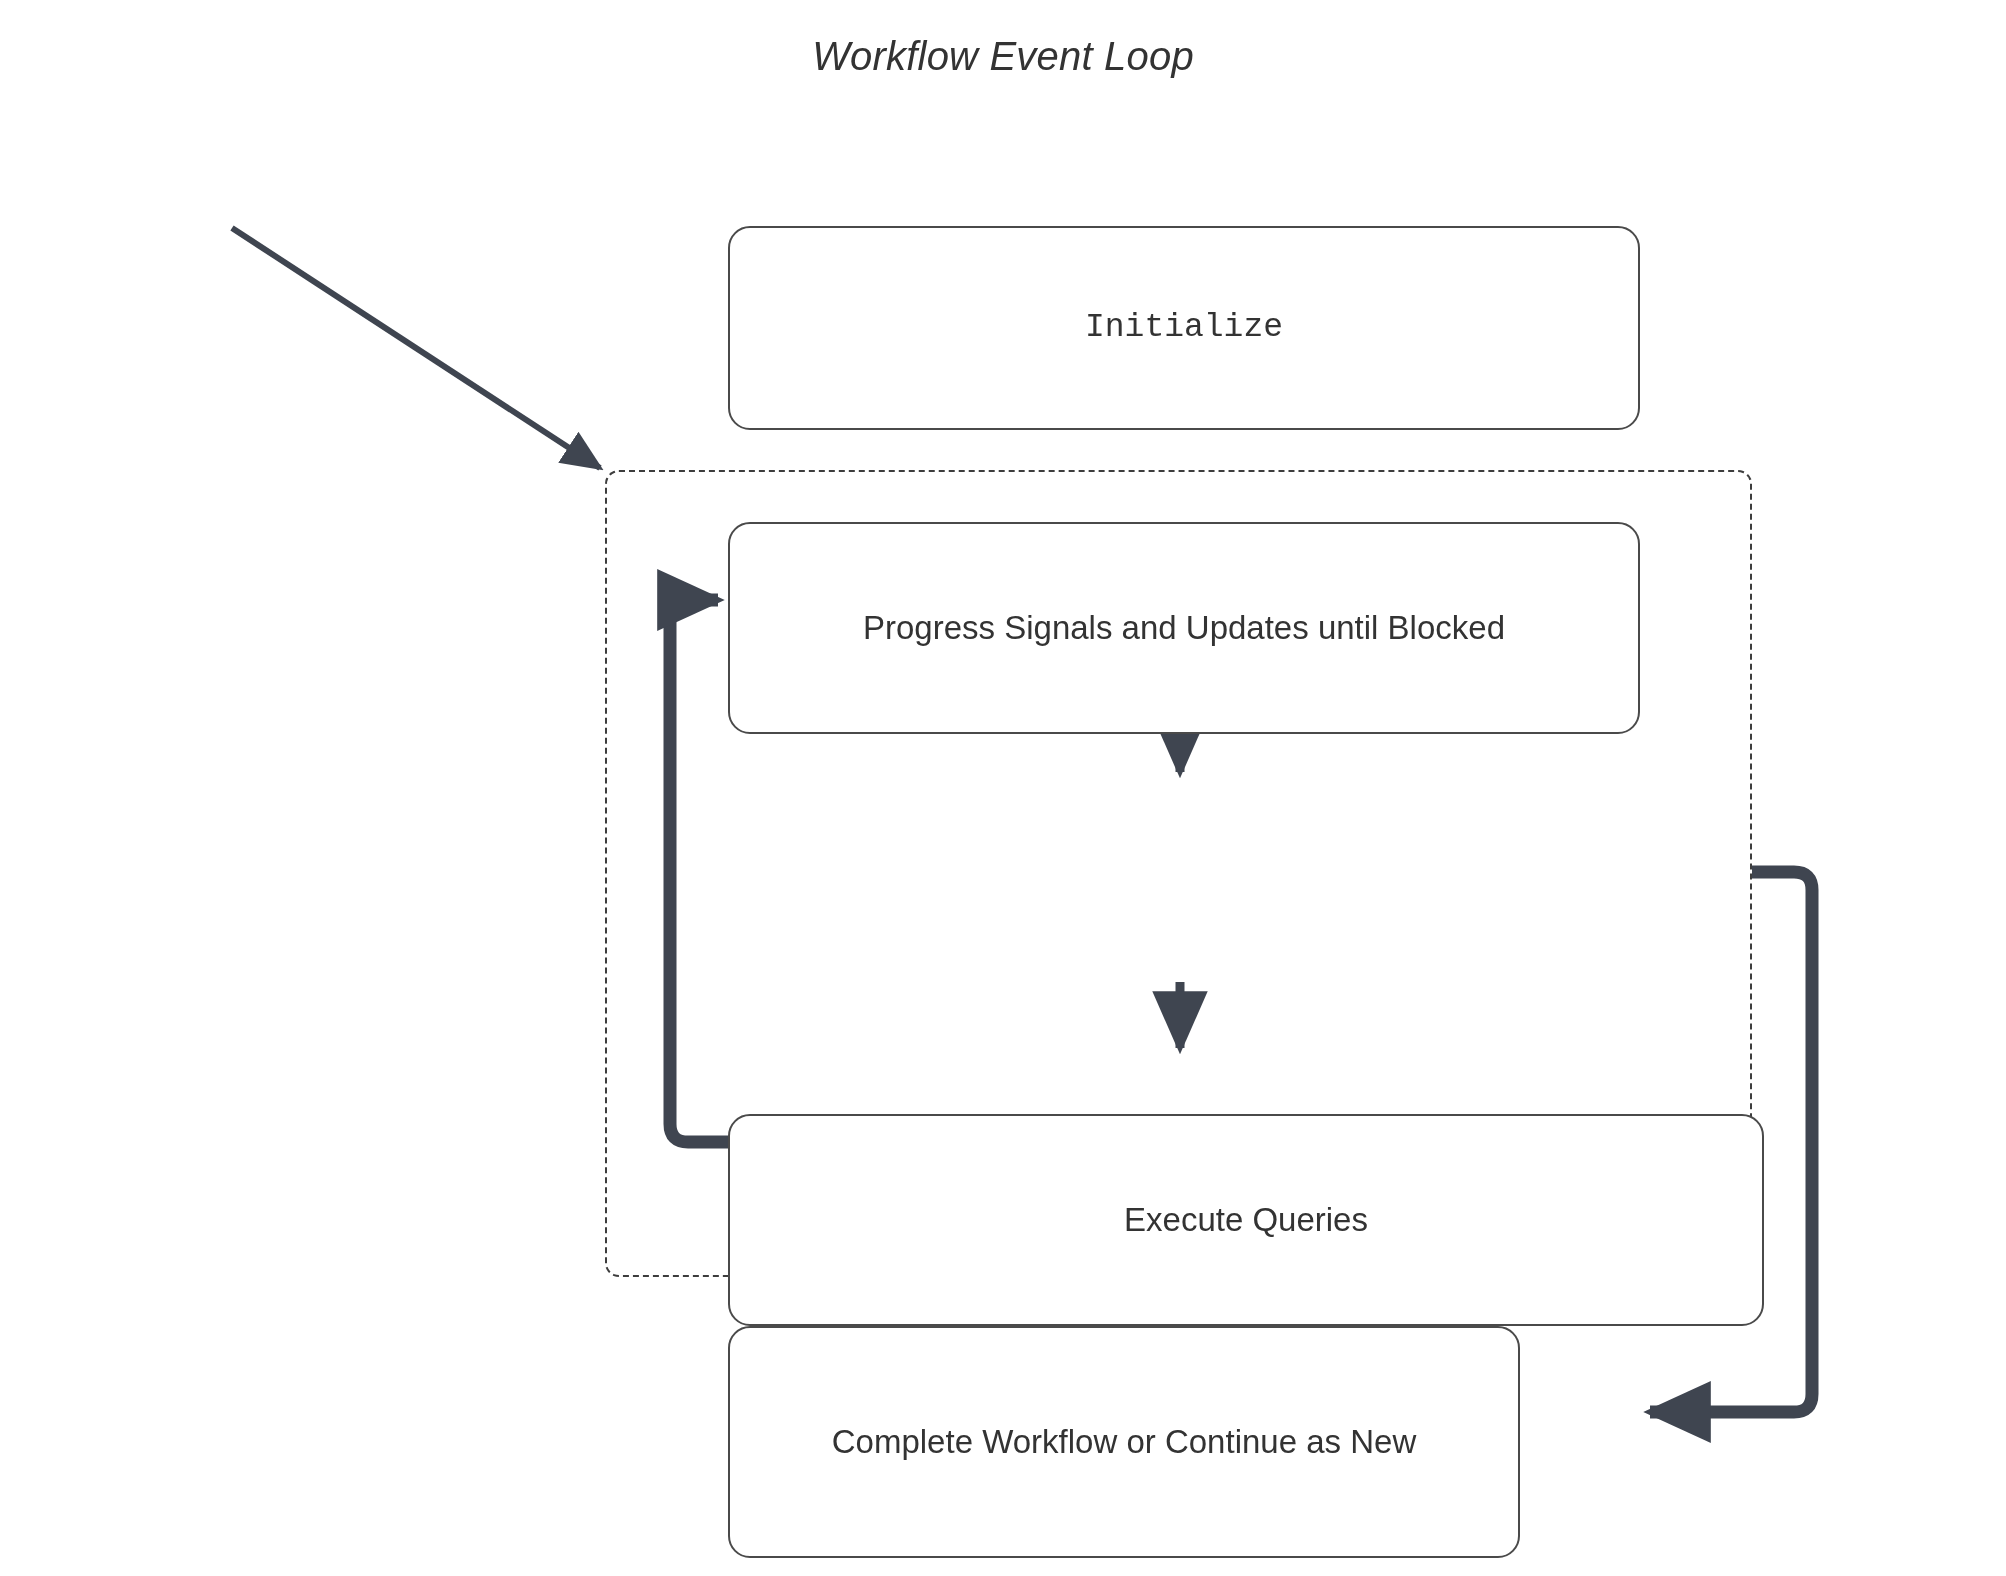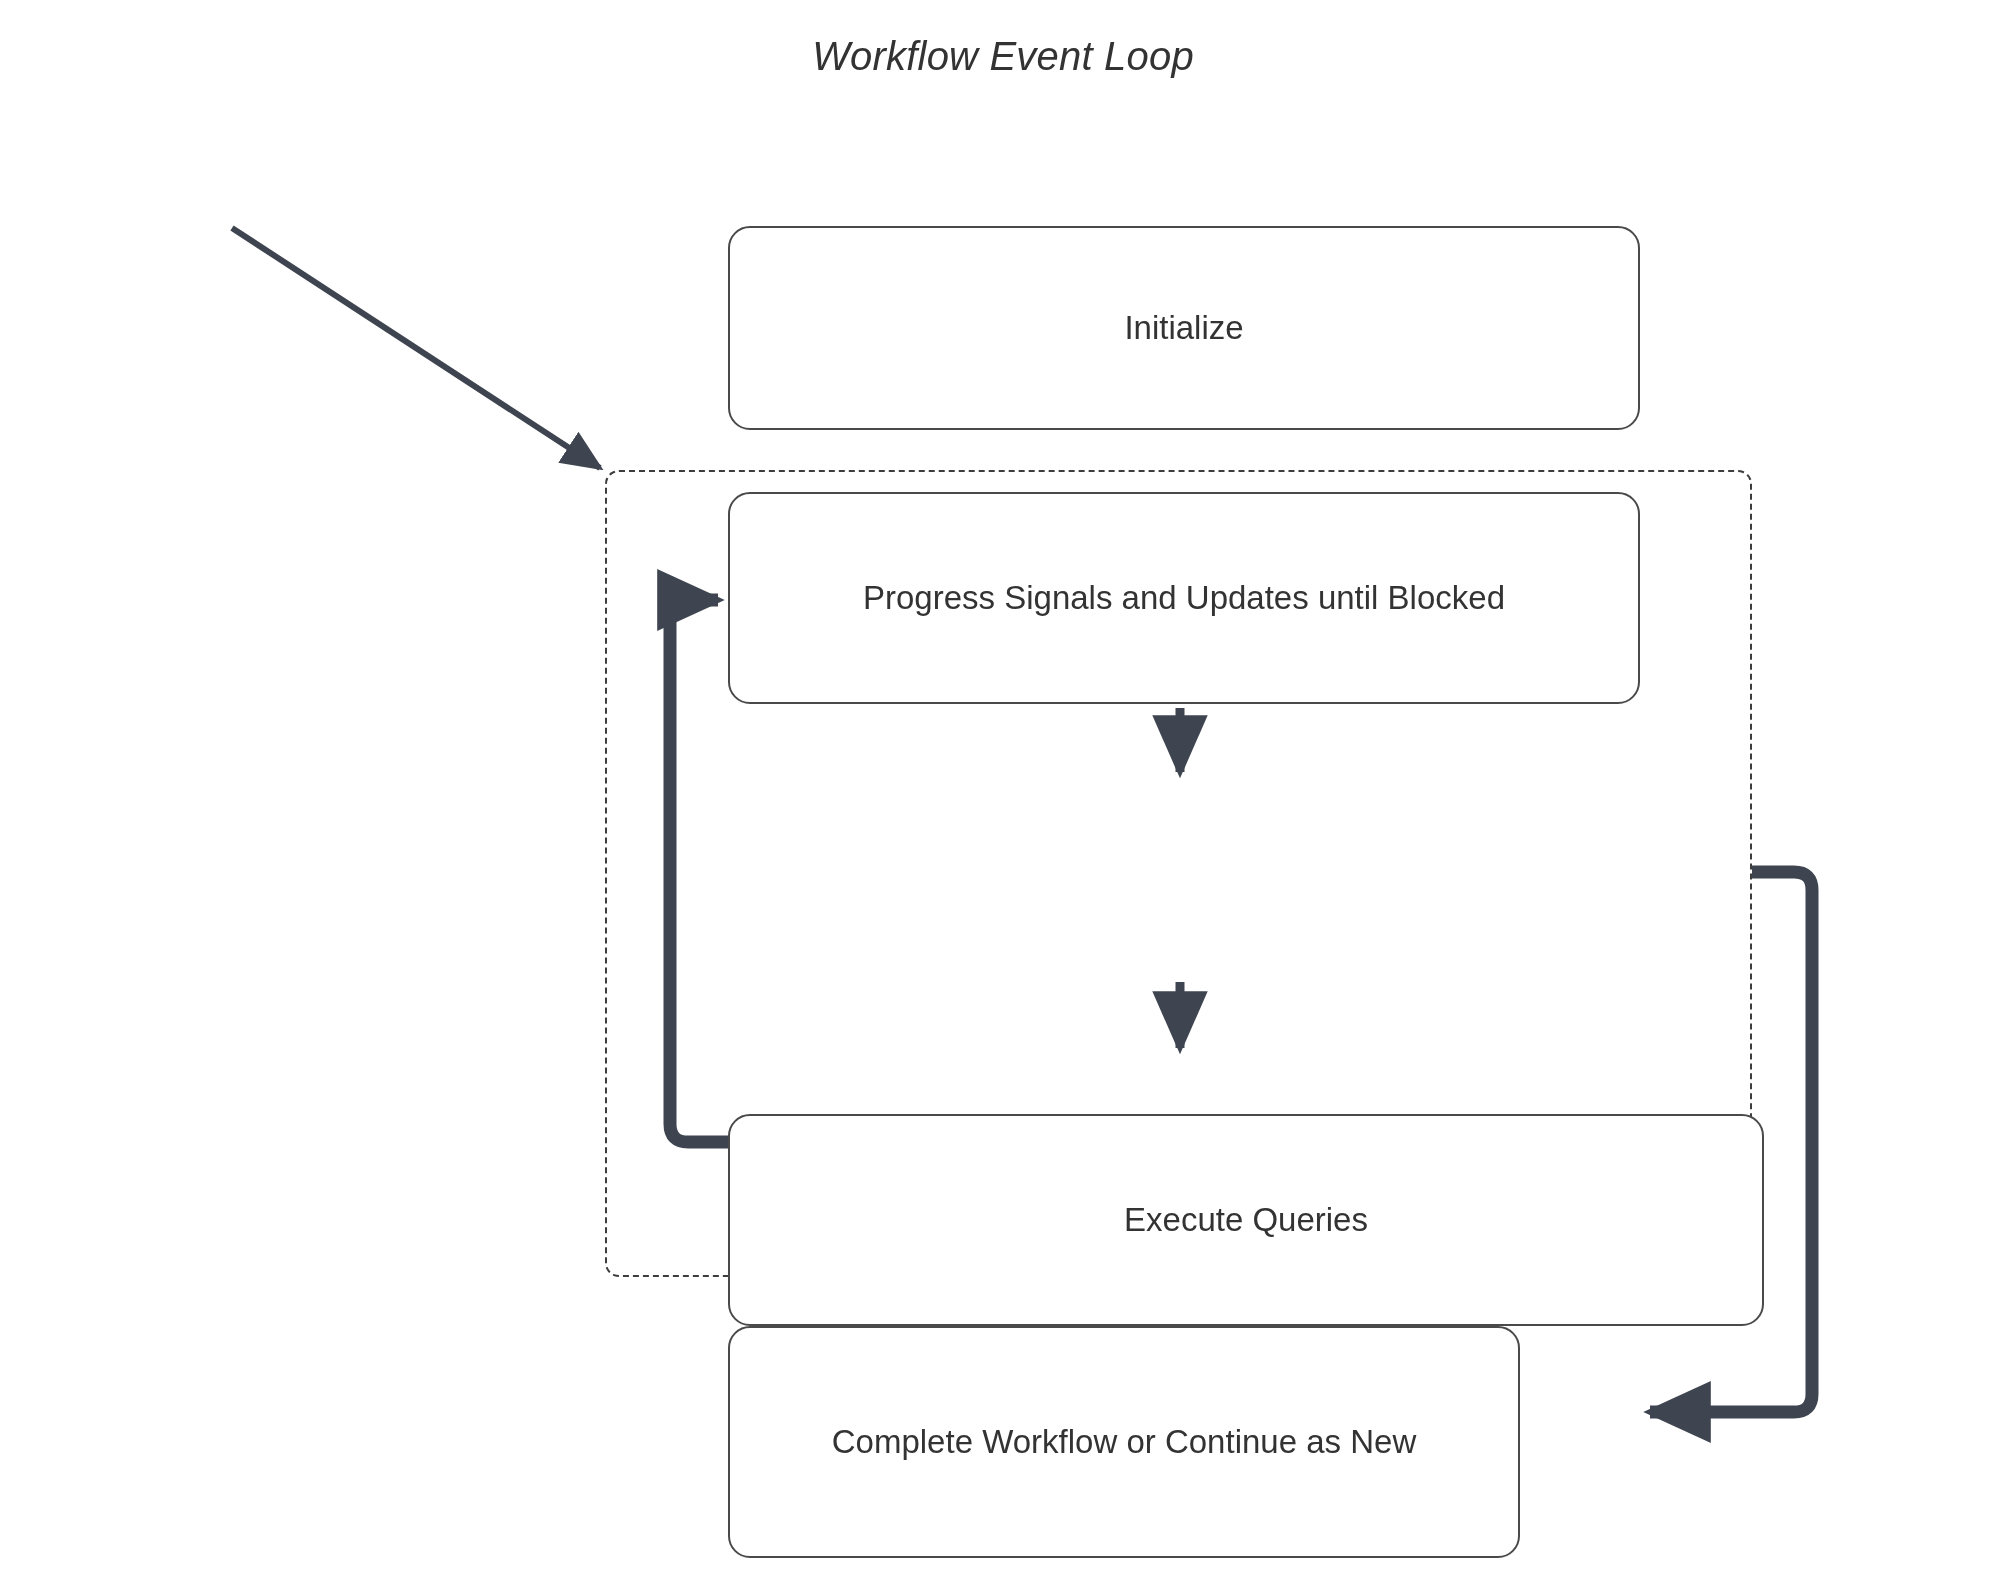--- a/index.html
+++ b/index.html
@@ -64,22 +64,22 @@
     padding: 0 18px;
     line-height: 40px;
   }
   .loop-container {
     position: absolute;
     box-sizing: border-box;
     border: 2px dashed #3d3d3d;
     border-radius: 14px;
     background: transparent;
   }
-  #node-initialize   { left: 728px; top: 226px;  width: 912px; height: 204px; }
-  #node-progress-su  { left: 728px; top: 492px;  width: 912px; height: 212px; }
+  #node-initialize   { left: 728px; top: 226px;  width: 912px; height: 204px; font-family: Liberation Mono, monospace; }
+  #node-progress-su  { left: 728px; top: 522px;  width: 912px; height: 212px; }
   #node-progress-wf  { left: 728px; top: 782px;  width: 912px; height: 212px; }
   #node-exec-queries { left: 728px; top: 1114px; width: 1036px; height: 212px; }
   #node-complete     { left: 728px; top: 1326px; width: 792px; height: 232px; }
   #loop-box          { left: 605px; top: 470px;  width: 1147px; height: 807px; }
 </style>
 </head>
 <body>
 
 <div id="canvas">
 

